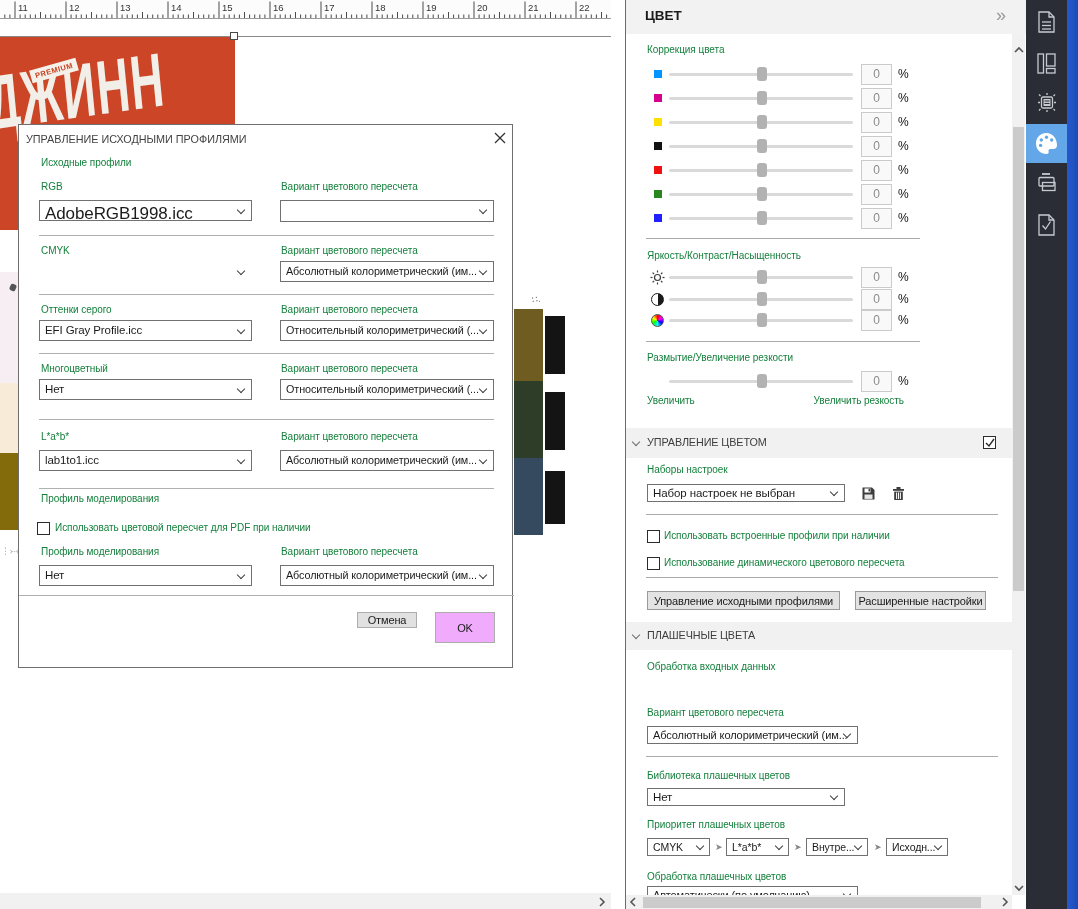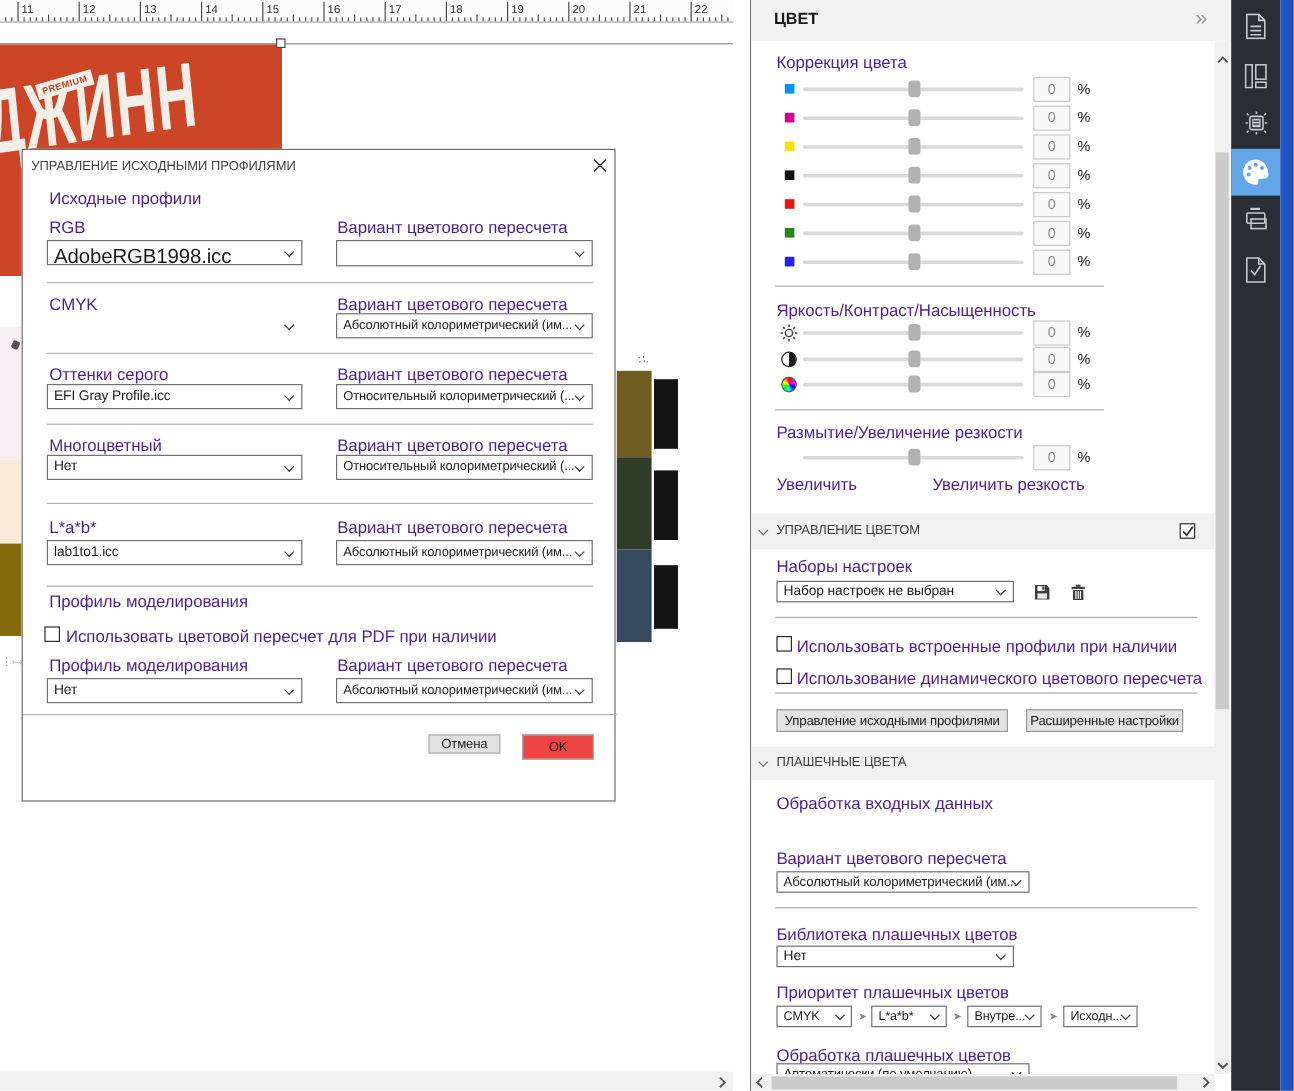--- a/index.html
+++ b/index.html
@@ -1,18 +1,18 @@
 <!DOCTYPE html>
 <html><head><meta charset="utf-8">
 <style>
 *{margin:0;padding:0;box-sizing:border-box}
 html,body{width:1078px;height:909px;overflow:hidden;background:#fff;
   font-family:"Liberation Sans",sans-serif;}
 .abs{position:absolute}
-.lbl{position:absolute;font-size:14px;color:#4c1d95;white-space:nowrap;letter-spacing:-.05px}
+.lbl{position:absolute;font-size:10px;color:#15803d;white-space:nowrap;letter-spacing:-.05px}
 .combo{position:absolute;border:1px solid #717171;background:#fff;
   font-size:11.5px;color:#1b1b1b;white-space:nowrap;overflow:hidden;
   letter-spacing:-.1px;padding:2px 16px 0 5px}
 .cv{position:absolute;width:6px;height:6px;border-right:1px solid #3f3f3f;
   border-bottom:1px solid #3f3f3f;transform:rotate(45deg)}
 .sep{position:absolute;height:1px;background:#ababab}
 .cb{position:absolute;width:13px;height:13px;border:1px solid #2b2b2b;background:#fff}
 .btn{position:absolute;background:#e3e3e3;border:1px solid #999;
   font-size:11px;color:#1b1b1b;text-align:center;display:flex;letter-spacing:-.15px;
   align-items:center;justify-content:center;white-space:nowrap;overflow:hidden}
@@ -434,13 +434,13 @@
 <div class="cb" style="left:18px;top:397px"></div>
 <div class="lbl" style="left:36px;top:397px">Использовать цветовой пересчет для PDF при наличии</div>
 <div class="lbl" style="left:22px;top:421px">Профиль моделирования</div>
 <div class="lbl" style="left:262px;top:421px">Вариант цветового пересчета</div>
 <div class="combo" style="left:20px;top:440px;width:213px;height:21px;padding-top:3px">Нет</div>
 <div class="cv" style="left:219px;top:447px"></div>
 <div class="combo" style="left:261px;top:440px;width:214px;height:21px;padding-top:3px;font-size:10.8px">Абсолютный колориметрический (им...</div>
 <div class="cv" style="left:461px;top:447px"></div>
 <div class="sep" style="left:0;top:470px;width:495px;background:#b0b0b0"></div>
 <div class="btn" style="left:338px;top:487px;width:60px;height:16px;background:#e1e1e1;border-color:#acacac">Отмена</div>
-<div class="btn" style="left:416px;top:487px;width:60px;height:21px;background:#ef4444;border-color:#acacac">OK</div>
+<div class="btn" style="left:416px;top:487px;width:60px;height:31px;background:#f0abfc;border-color:#acacac">OK</div>
 </div>
 </body></html>

